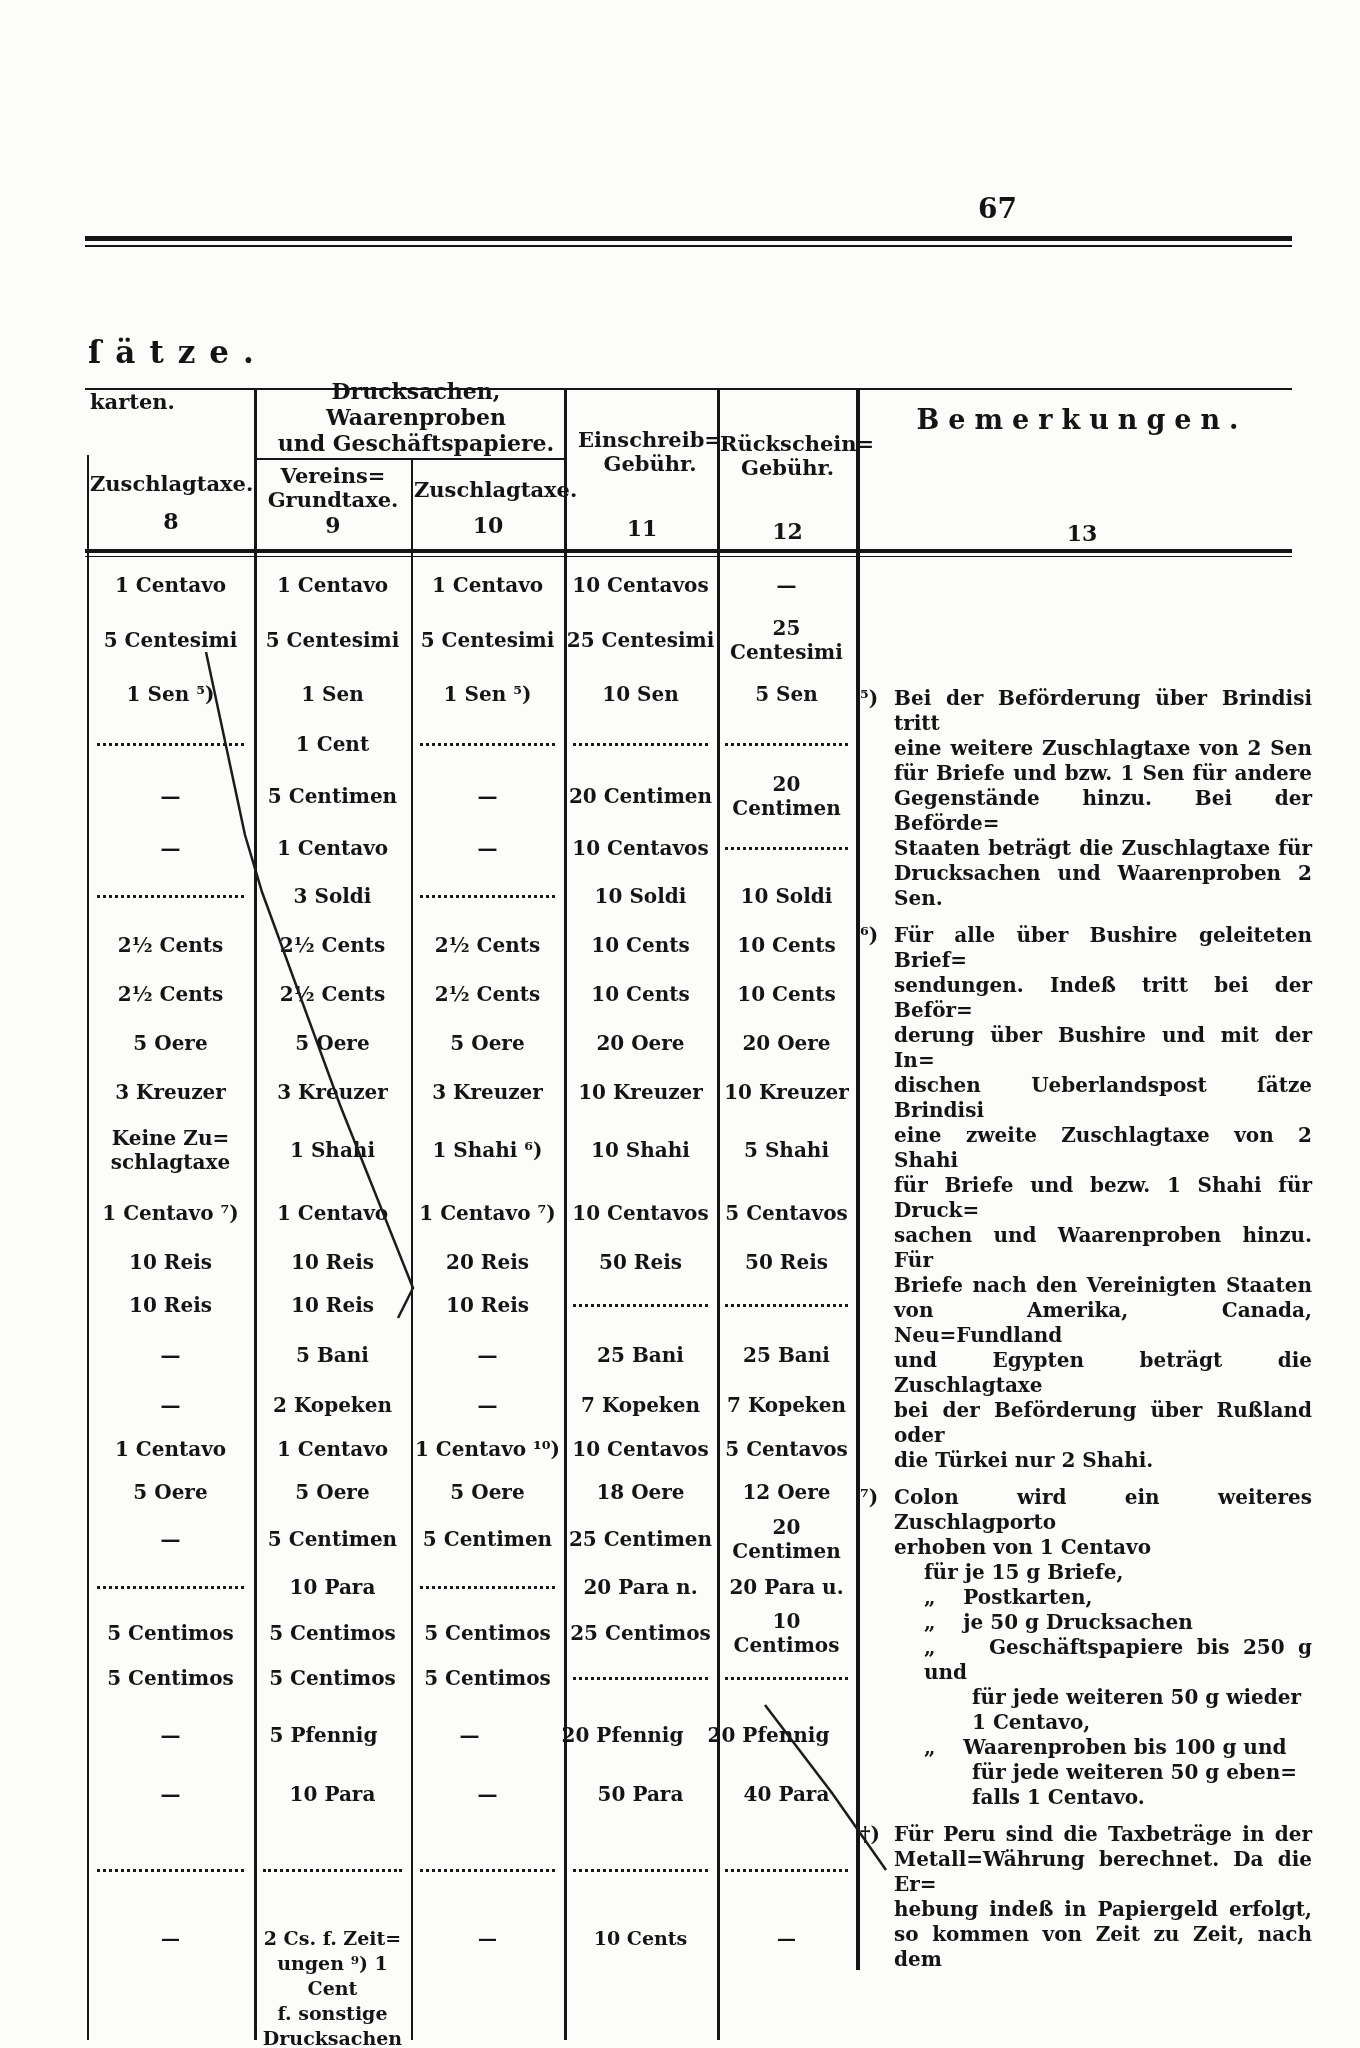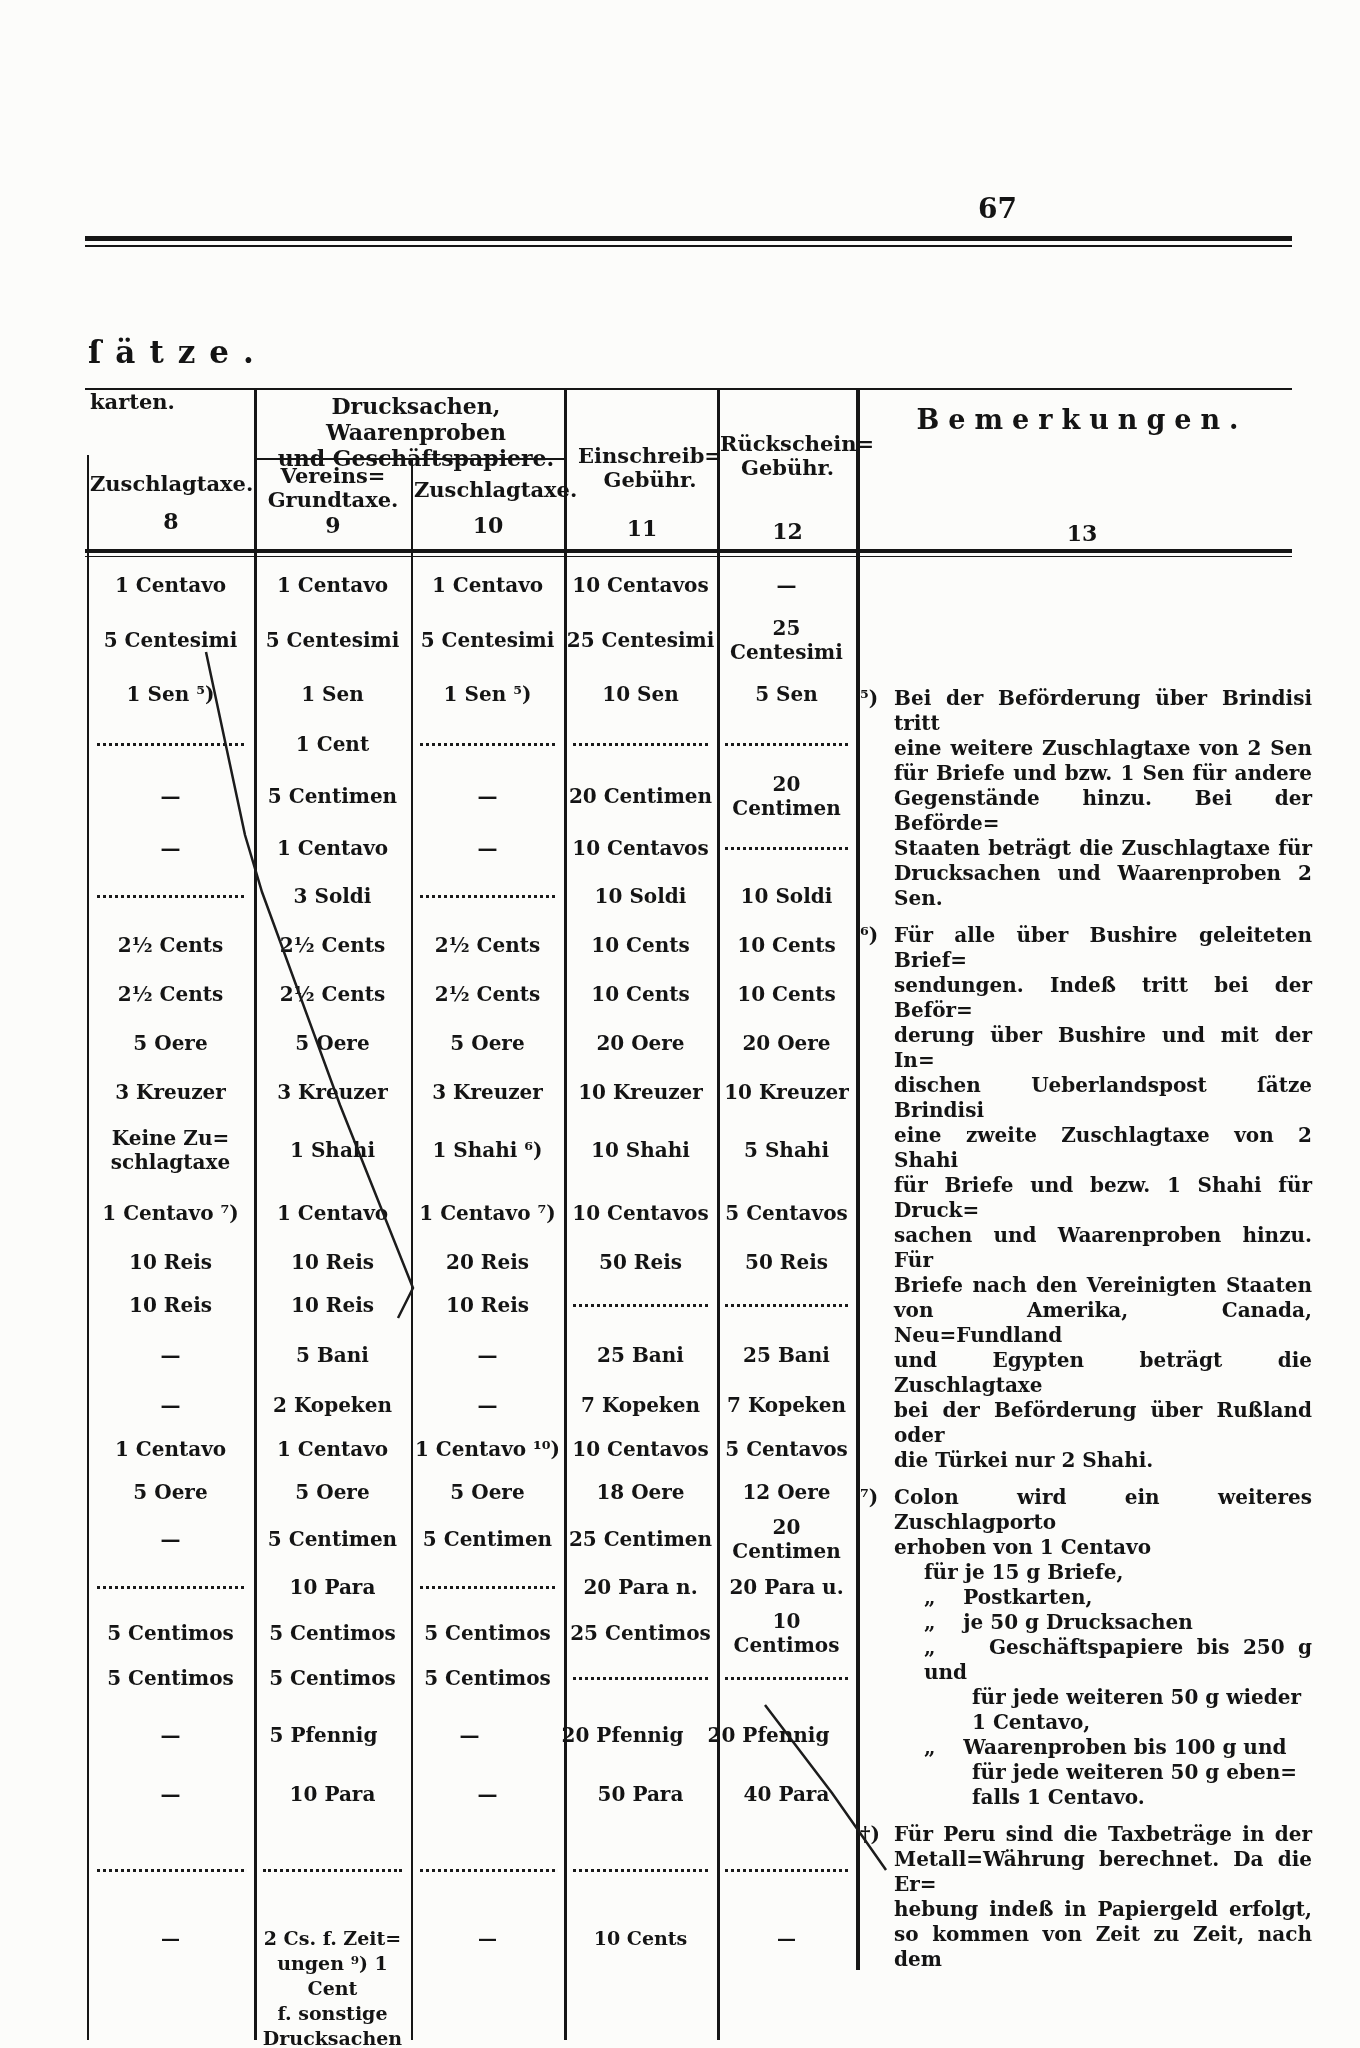--- a/index.html
+++ b/index.html
@@ -58,31 +58,31 @@
 <div class="vline" style="left:254px;top:388px;width:3px;height:1652px;"></div>
 <div class="vline" style="left:411px;top:458px;width:2px;height:1582px;"></div>
 <div class="vline" style="left:564px;top:388px;width:3px;height:1652px;"></div>
 <div class="vline" style="left:717px;top:388px;width:3px;height:1652px;"></div>
 <div class="vline" style="left:856px;top:388px;width:4px;height:1582px;"></div>
 
 <div class="abs colhead" style="left:90px;top:390px;">karten.</div>
 <div class="abs colhead ctr" style="left:90px;top:472px;width:162px;">Zuschlagtaxe.</div>
 <div class="abs colnum ctr" style="left:90px;top:508px;width:162px;">8</div>
 
-<div class="abs grouphead ctr prelines" style="left:257px;top:393px;width:318px;">Drucksachen, Waarenproben
+<div class="abs grouphead ctr prelines" style="left:257px;top:378px;width:318px;">Drucksachen, Waarenproben
 und Geschäftspapiere.</div>
 
 <div class="abs colhead ctr prelines" style="left:257px;top:464px;width:152px;">Vereins=
 Grundtaxe.</div>
 <div class="abs colnum ctr" style="left:257px;top:512px;width:152px;">9</div>
 
 <div class="abs colhead ctr" style="left:414px;top:478px;width:148px;">Zuschlagtaxe.</div>
 <div class="abs colnum ctr" style="left:414px;top:512px;width:148px;">10</div>
 
-<div class="abs colhead ctr prelines" style="left:568px;top:444px;width:164px;">Einschreib=
+<div class="abs colhead ctr prelines" style="left:568px;top:428px;width:164px;">Einschreib=
 Gebühr.</div>
 <div class="abs colnum ctr" style="left:568px;top:515px;width:148px;">11</div>
 
 <div class="abs colhead ctr prelines" style="left:720px;top:432px;width:135px;">Rückschein=
 Gebühr.</div>
 <div class="abs colnum ctr" style="left:720px;top:518px;width:135px;">12</div>
 
 <div class="abs bemerk ctr" style="left:862px;top:404px;width:440px;">Bemerkungen.</div>
 <div class="abs colnum ctr" style="left:862px;top:520px;width:440px;">13</div>
 

